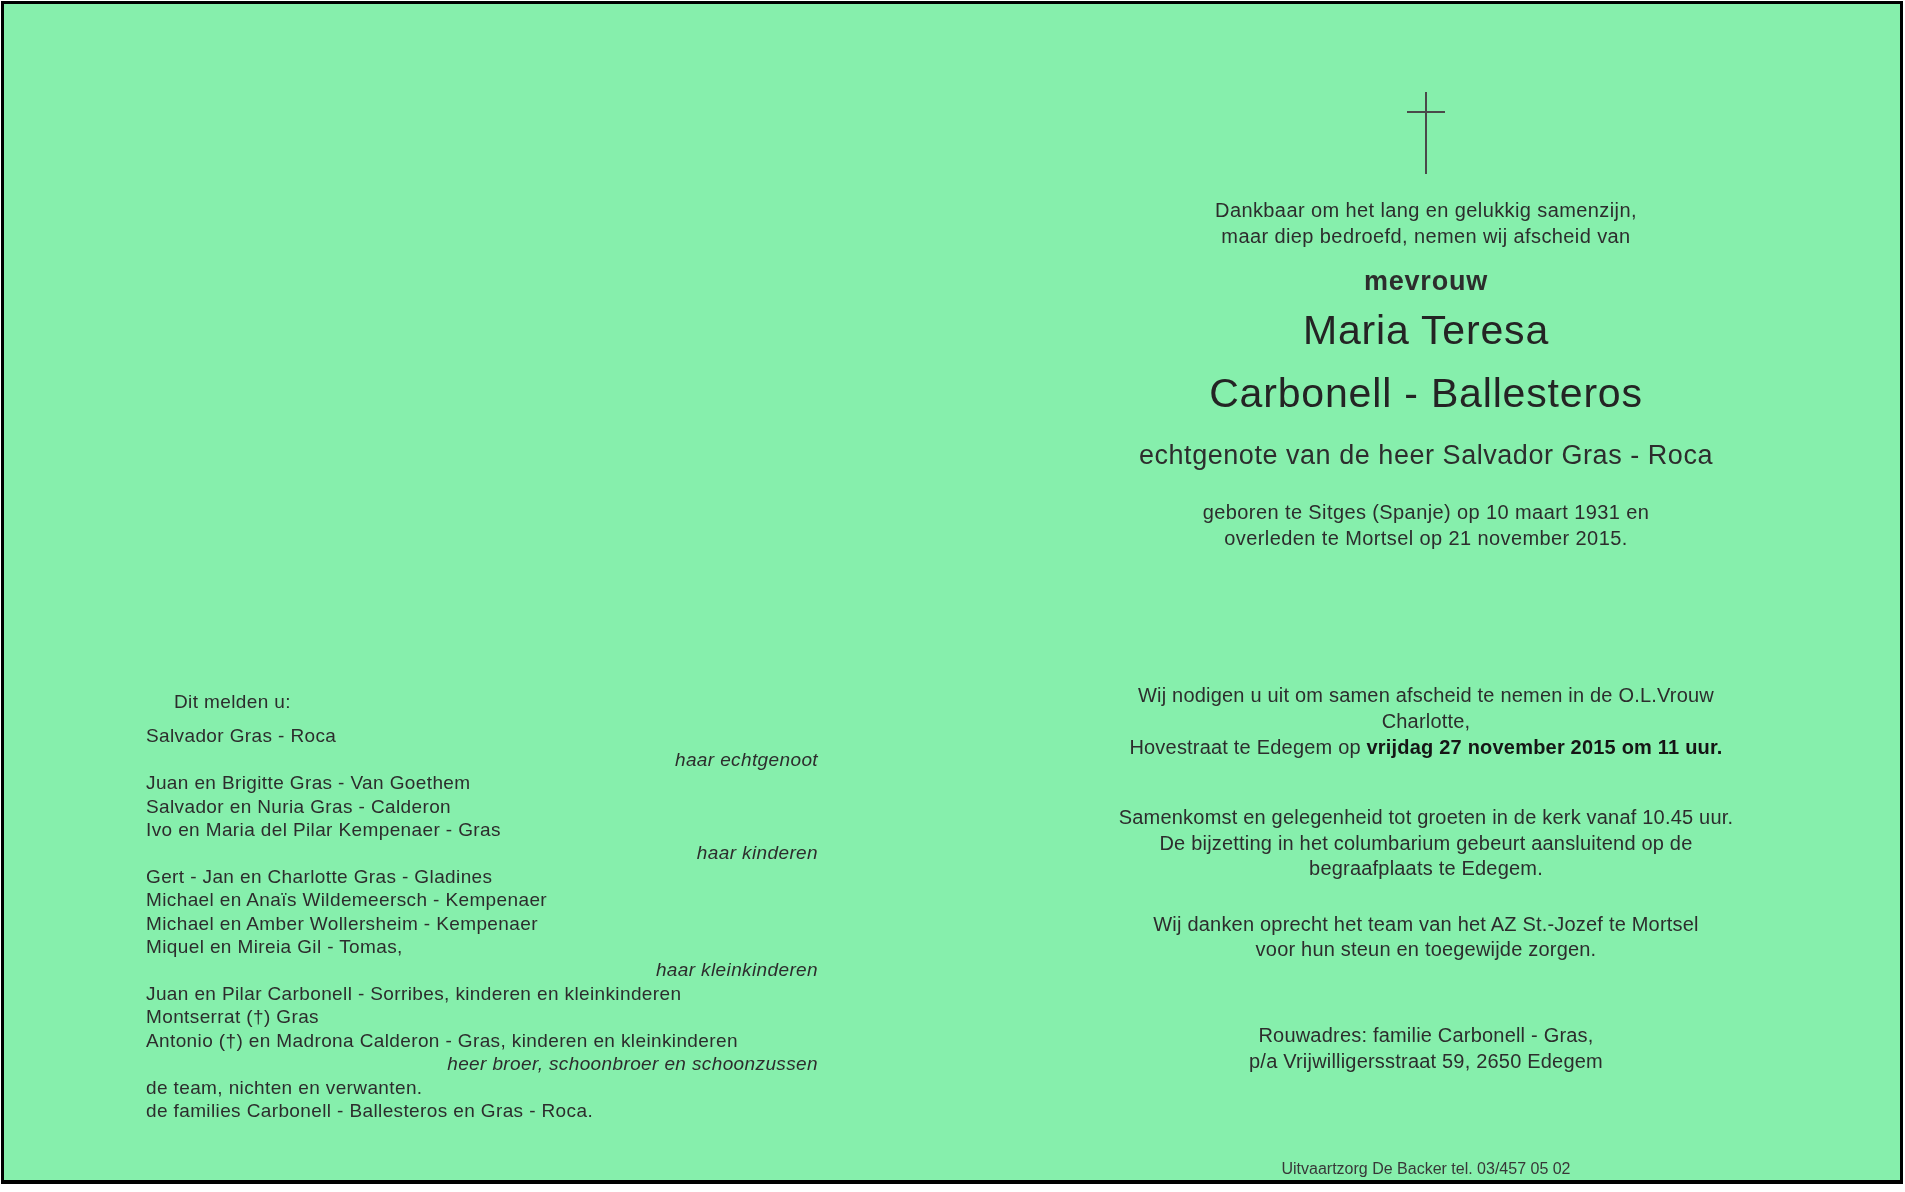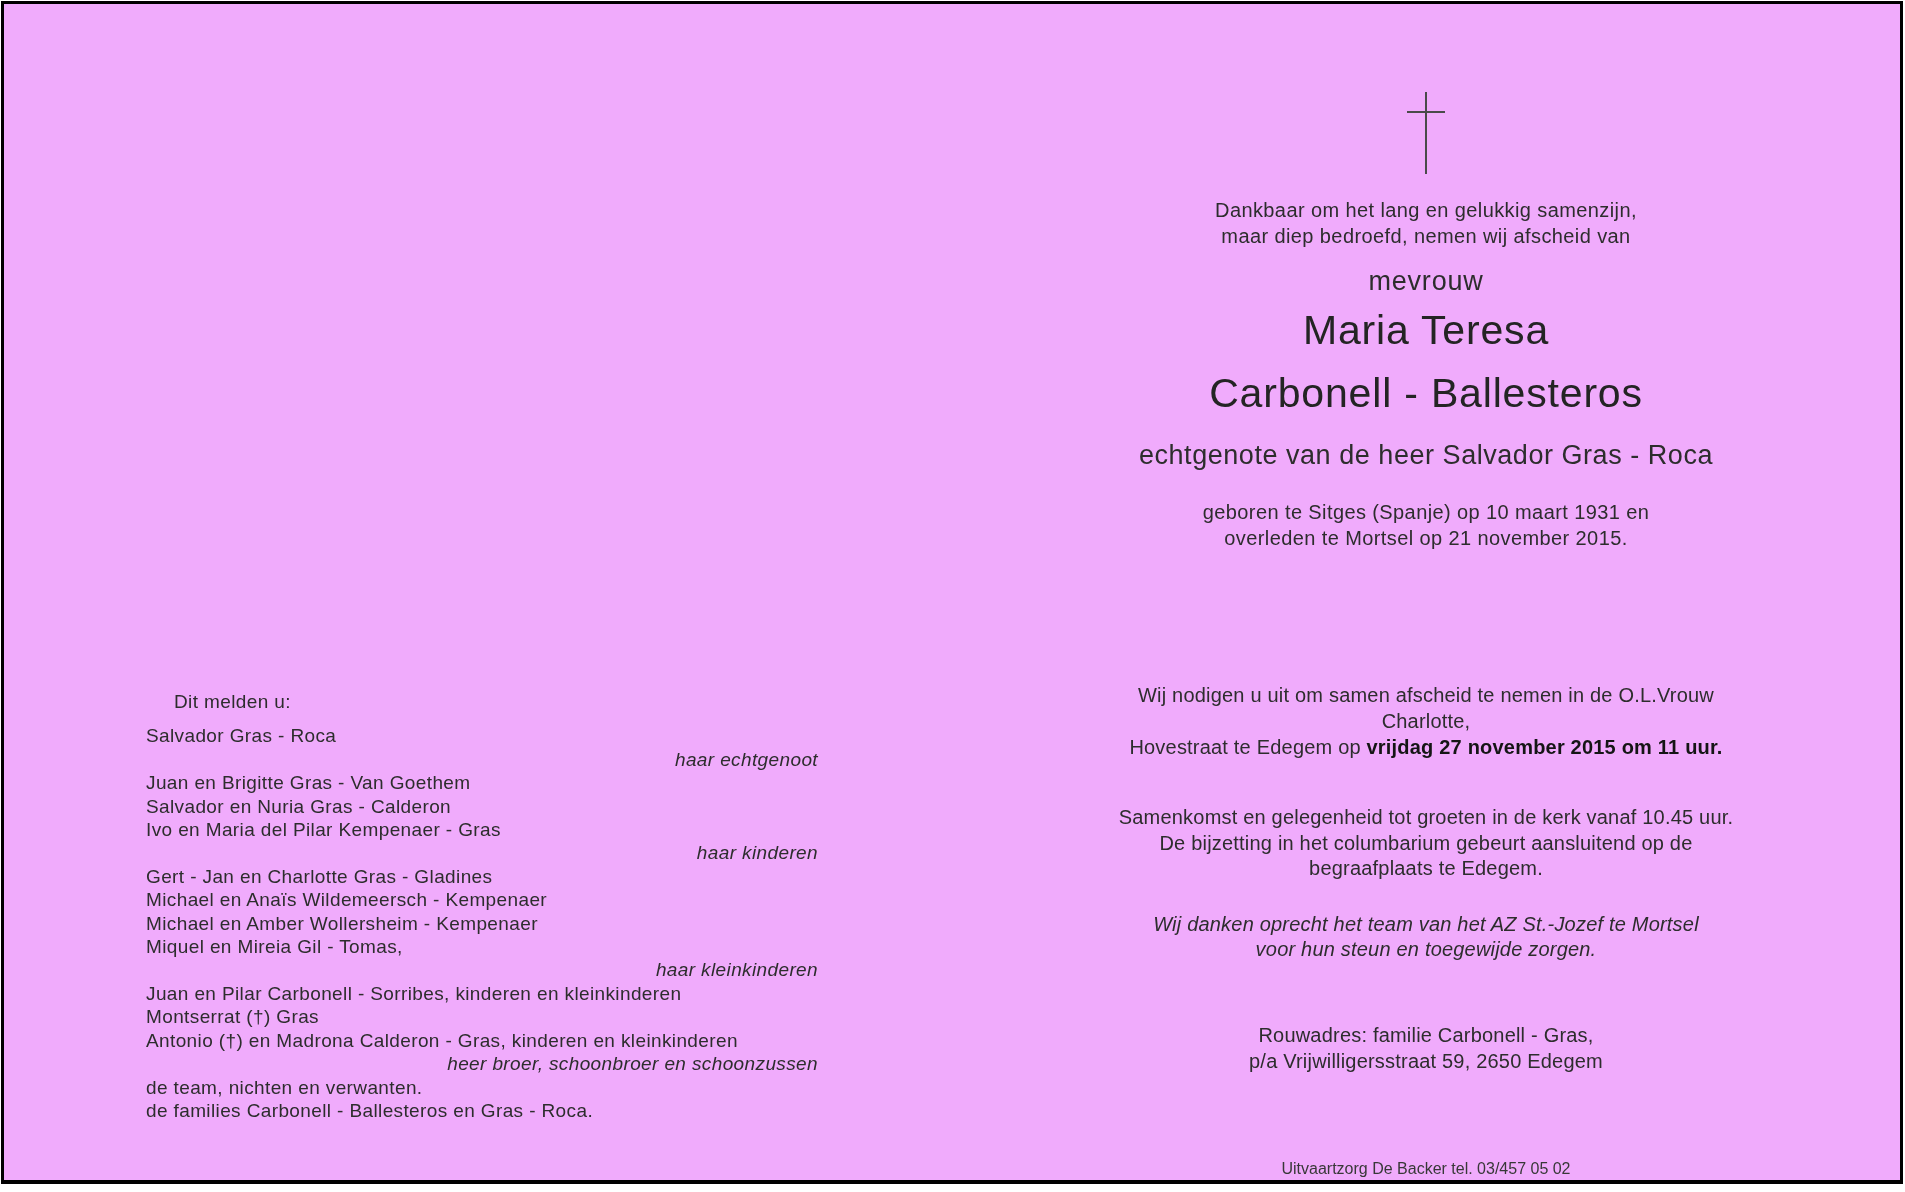--- a/index.html
+++ b/index.html
@@ -10,21 +10,21 @@
     background: #ffffff;
     font-family: "Liberation Sans", "DejaVu Sans", sans-serif;
     overflow: hidden;
   }
   .card {
     position: absolute;
     left: 1px;
     top: 1px;
     right: 2px;
     bottom: 8px;
-    background: #f0abfc;
+    background: #86efac;
     border: 3px solid #000000;
     border-bottom-width: 4px;
     box-sizing: border-box;
     color: #2d2d2d;
   }
   
   .cross {
     position: absolute;
     left: 1403px;
     top: 88px;
@@ -51,30 +51,30 @@
   .right-col {
     position: absolute;
     left: 1088px;
     top: 0;
     width: 668px;
     height: 100%;
     text-align: center;
   }
   .right-col > div { position: absolute; left: 0; width: 100%; }
   .intro       { top: 193px; font-size: 20px; line-height: 26px; letter-spacing: 0.02em; }
-  .title-pre   { top: 262px; font-size: 27px; letter-spacing: 0.03em; }
+  .title-pre   { top: 262px; font-size: 27px; letter-spacing: 0.03em; font-weight: bold; }
   .name-1      { top: 303px; font-size: 41px; letter-spacing: 0.02em; color: #242424; }
   .name-2      { top: 366px; font-size: 41px; letter-spacing: 0.02em; color: #242424; }
   .spouse      { top: 436px; font-size: 27px; letter-spacing: 0.02em; }
   .dates       { top: 495px; font-size: 20px; line-height: 26px; letter-spacing: 0.02em; }
   .invite      { top: 678px; font-size: 20px; line-height: 26px; letter-spacing: 0.01em; }
   .invite b    { color: #151515; }
   .gathering   { top: 802px; font-size: 20px; letter-spacing: 0.01em; }
   .burial      { top: 827px; font-size: 20px; line-height: 25px; letter-spacing: 0.01em; }
-  .thanks      { top: 908px; font-size: 20px; line-height: 25px; font-style: italic; letter-spacing: 0.01em; }
+  .thanks      { top: 908px; font-size: 20px; line-height: 25px; letter-spacing: 0.01em; }
   .rouwadres   { top: 1018px; font-size: 20px; line-height: 26px; letter-spacing: 0.01em; }
   .footer-line { top: 1156px; font-size: 16px; color: #383838; }
   
   .mourners {
     position: absolute;
     left: 142px;
     top: 686px;
     width: 672px;
     font-size: 19px;
     line-height: 23.4px;

